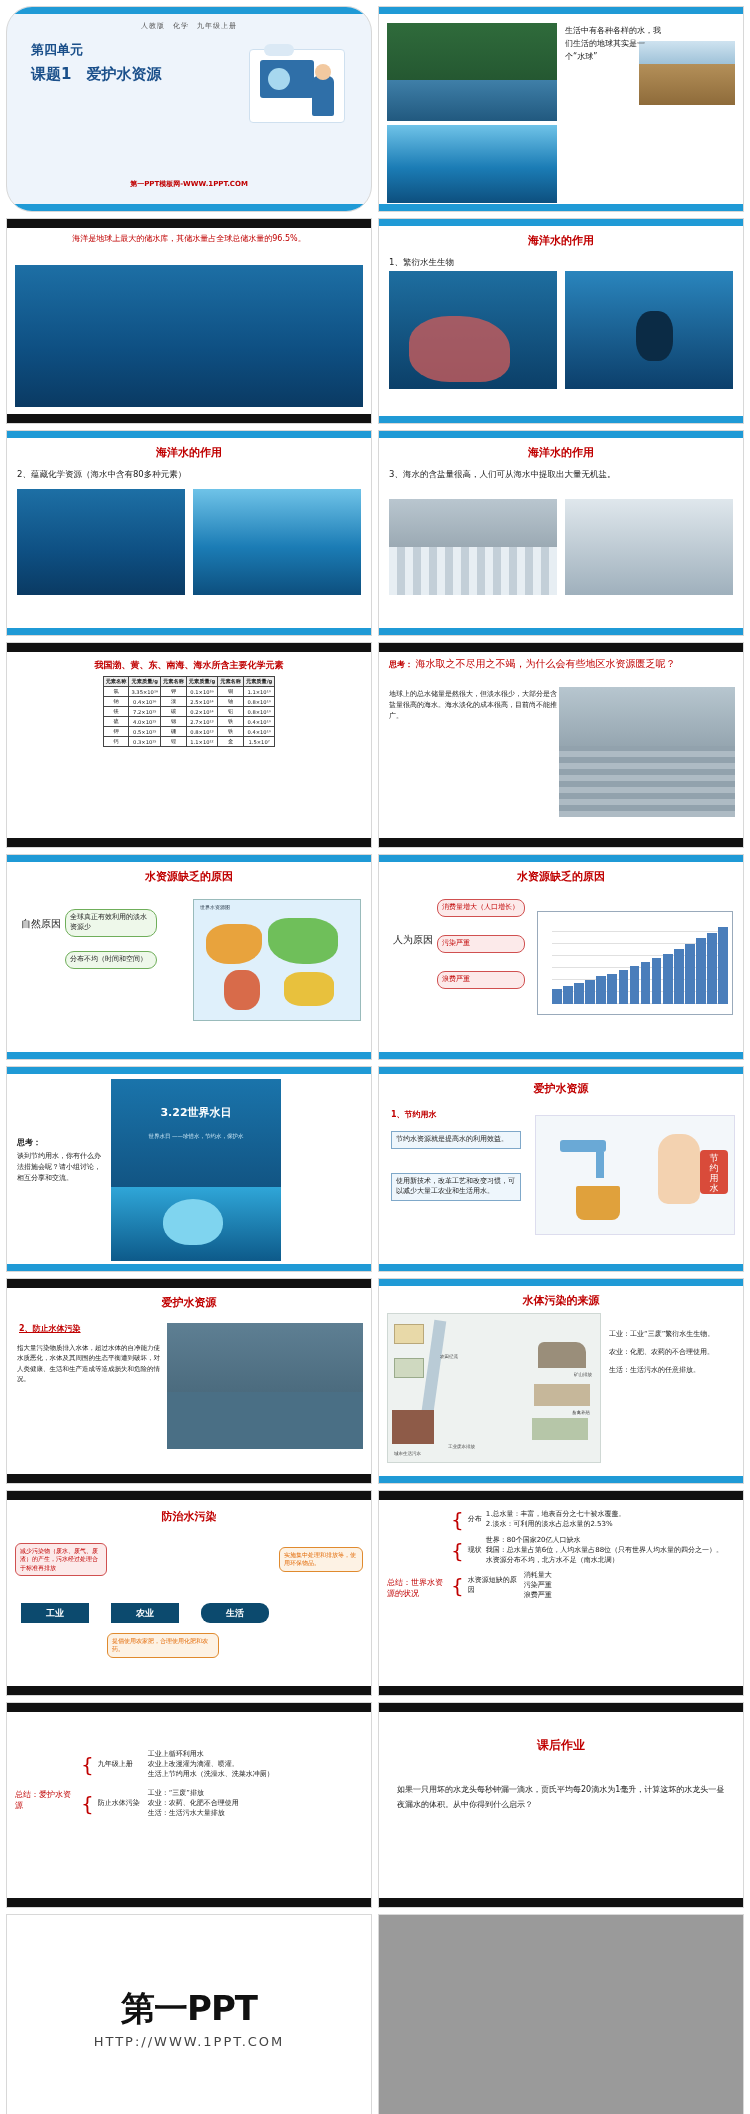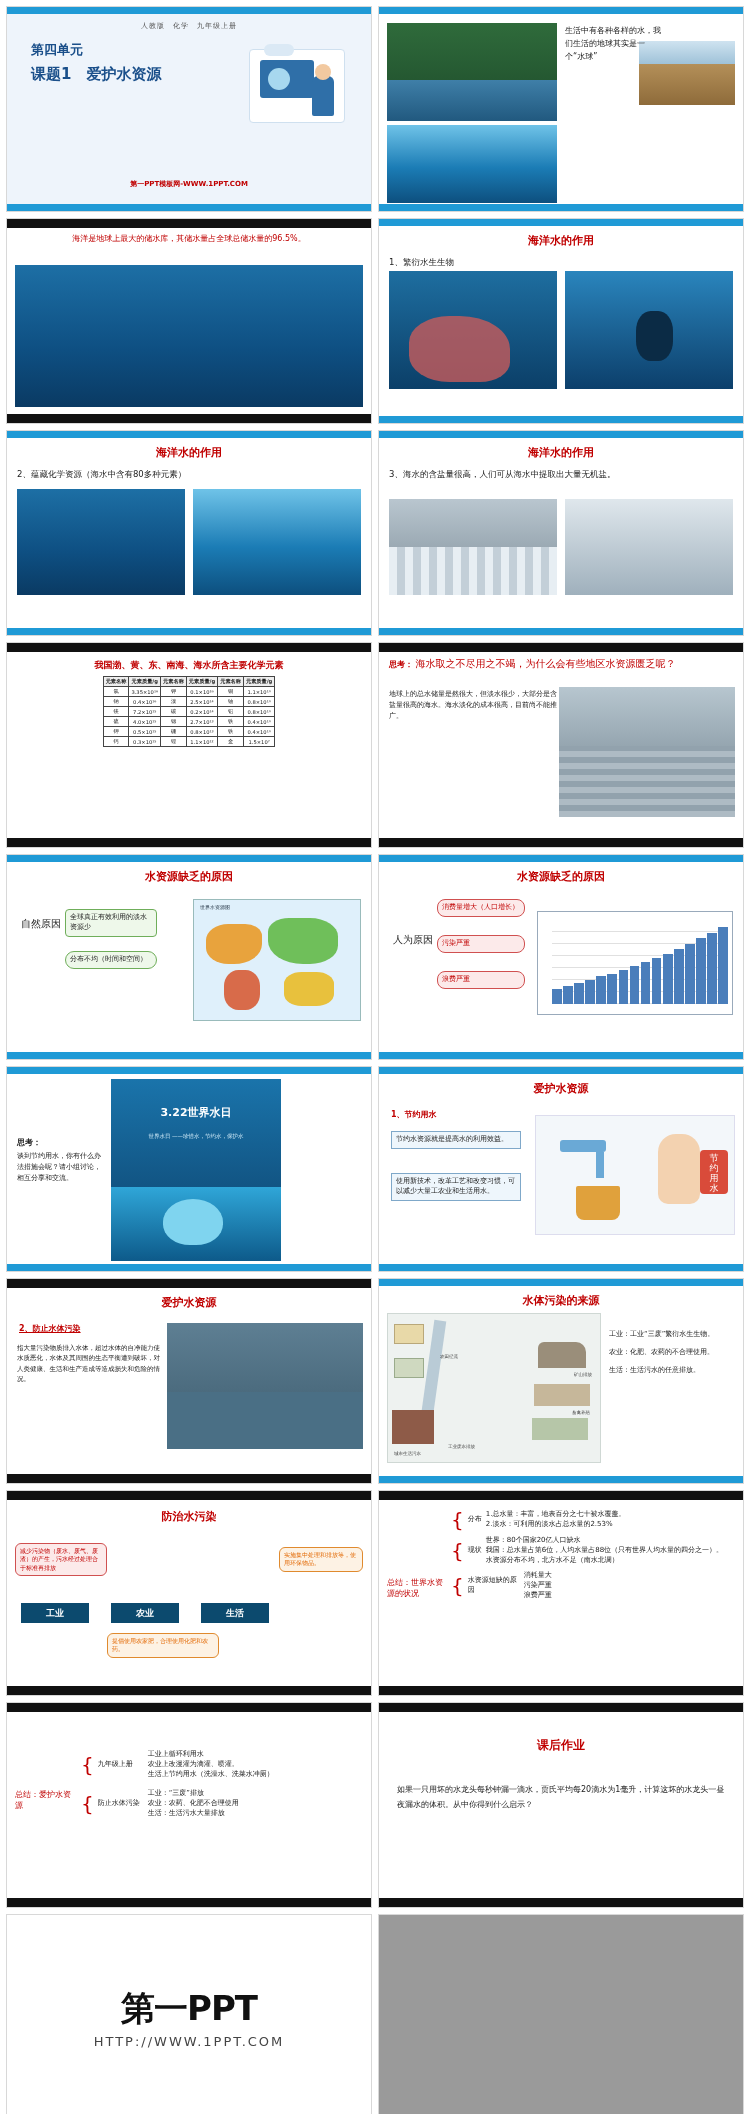--- a/index.html
+++ b/index.html
@@ -28,21 +28,21 @@
   .s-title {
     text-align: center;
     color: #c00000;
     font-weight: bold;
     font-size: 11px;
     margin-top: 14px;
   }
   .s-sub { font-size: 8.5px; margin: 8px 10px 4px 10px; line-height: 1.5; }
 
   
-  .cover { background: #eef4fb; }
+  .cover { background: #eef4fb; border-radius: 26px; }
   .cover .meta { font-size: 7px; color:#555; text-align:center; margin-top:14px; letter-spacing:1px;}
   .cover .unit { color:#1a4f8a; font-weight:bold; font-size:13px; margin-top:10px; margin-left:24px; }
   .cover .lesson { color:#1a4f8a; font-weight:bold; font-size:15px; margin-top:6px; margin-left:24px; }
   .cover .site { text-align:center; font-size:7px; color:#c00000; font-weight:bold; position:absolute; bottom:22px; left:0; right:0;}
   .cover .art {
     position:absolute; right:26px; top:42px; width:96px; height:74px;
     background:#fff; border-radius:4px; border:1px solid #cfe0ef;
   }
   .cover .art .screen { position:absolute; left:10px; top:10px; width:54px; height:38px; background:#2f6fa8; border-radius:3px;}
   .cover .art .screen:after{content:""; position:absolute; left:8px; top:8px; width:22px;height:22px;border-radius:50%; background:#a7d8ef;}
@@ -248,21 +248,21 @@
     <div class="ph factory" style="right:8px;top:44px;width:176px;height:130px;"></div>
     <div class="blackbar-b"></div>
   </div>
 
   <div class="slide">
     <div class="topbar"></div>
     <div class="s-title">水资源缺乏的原因</div>
     <div style="position:absolute;left:14px;top:60px;font-size:10px;line-height:1.8;">
       <span>自然原因</span>
     </div>
-    <div class="box green" style="position:absolute;left:58px;top:54px;width:92px;border-radius:4px;">全球真正有效利用的淡水资源少</div>
+    <div class="box green" style="position:absolute;left:58px;top:54px;width:92px;border-radius:10px;">全球真正有效利用的淡水资源少</div>
     <div class="box green" style="position:absolute;left:58px;top:96px;width:92px;border-radius:10px;">分布不均（时间和空间）</div>
     <div class="ph map" style="right:10px;top:44px;width:168px;height:122px;border:1px solid #9bb;">
       <div style="position:absolute;left:6px;top:4px;font-size:5px;color:#234;">世界水资源图</div>
       <div style="position:absolute;left:12px;top:24px;width:56px;height:40px;background:#e8a33d;border-radius:40% 30% 50% 40%;"></div>
       <div style="position:absolute;left:74px;top:18px;width:70px;height:46px;background:#6fbf5a;border-radius:30% 40% 40% 50%;"></div>
       <div style="position:absolute;left:30px;top:70px;width:36px;height:40px;background:#d86b4a;border-radius:40%;"></div>
       <div style="position:absolute;left:90px;top:72px;width:50px;height:34px;background:#e8c13d;border-radius:35%;"></div>
     </div>
     <div class="botbar"></div>
   </div>
@@ -364,21 +364,21 @@
   </div>
 
   <div class="slide">
     <div class="blackbar"></div>
     <div class="s-title" style="margin-top:18px;">防治水污染</div>
     <div class="box red" style="position:absolute;left:8px;top:52px;width:92px;border-radius:6px;font-size:6px;">减少污染物（废水、废气、废渣）的产生，污水经过处理合于标准再排放</div>
     <div class="box orange" style="position:absolute;right:8px;top:56px;width:84px;border-radius:6px;font-size:6px;">实施集中处理和排放等，使用环保物品。</div>
     <div class="box orange" style="position:absolute;left:100px;top:142px;width:112px;border-radius:6px;font-size:6px;">提倡使用农家肥，合理使用化肥和农药。</div>
     <div class="box blue-solid" style="position:absolute;left:14px;top:112px;width:68px;height:20px;line-height:14px;font-size:9px;">工业</div>
     <div class="box blue-solid" style="position:absolute;left:104px;top:112px;width:68px;height:20px;line-height:14px;font-size:9px;">农业</div>
-    <div class="box blue-solid" style="position:absolute;left:194px;top:112px;width:68px;height:20px;line-height:14px;font-size:9px;">生活</div>
+    <div class="box blue-solid" style="position:absolute;left:194px;top:112px;width:68px;height:20px;line-height:14px;font-size:9px;border-radius:9px;">生活</div>
     <div class="blackbar-b"></div>
   </div>
 
   <div class="slide">
     <div class="blackbar"></div>
     <div style="position:absolute;left:8px;top:86px;width:60px;" class="red">总结：世界水资源的状况</div>
     <div style="position:absolute;left:72px;top:16px;right:6px;">
       <div class="mm-row">
           <span class="brace">{</span>
         <span class="mm-text">分布</span>

